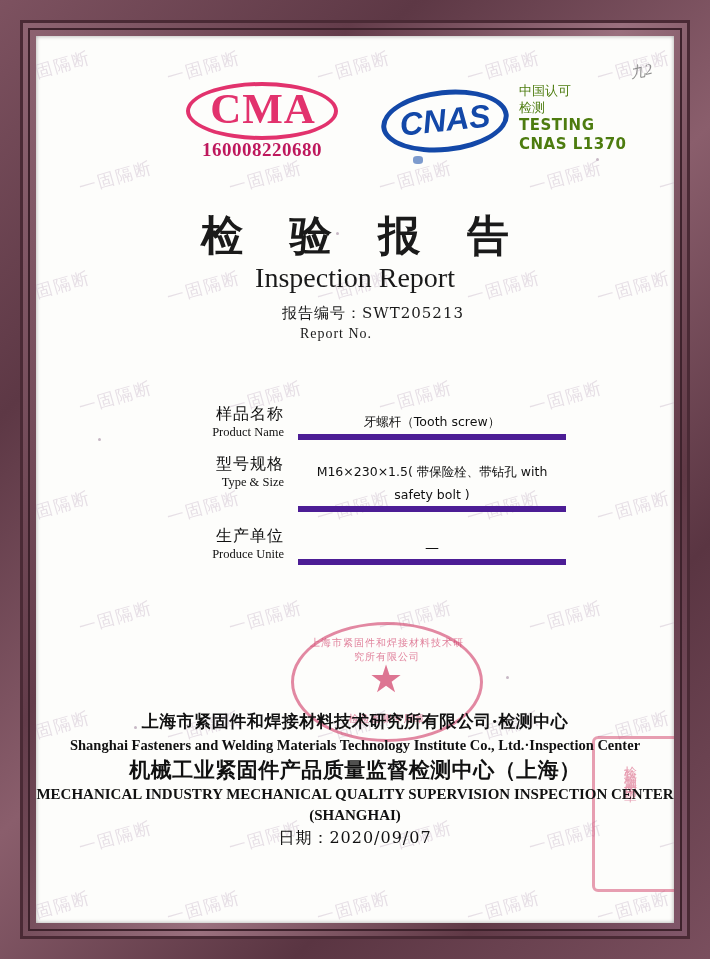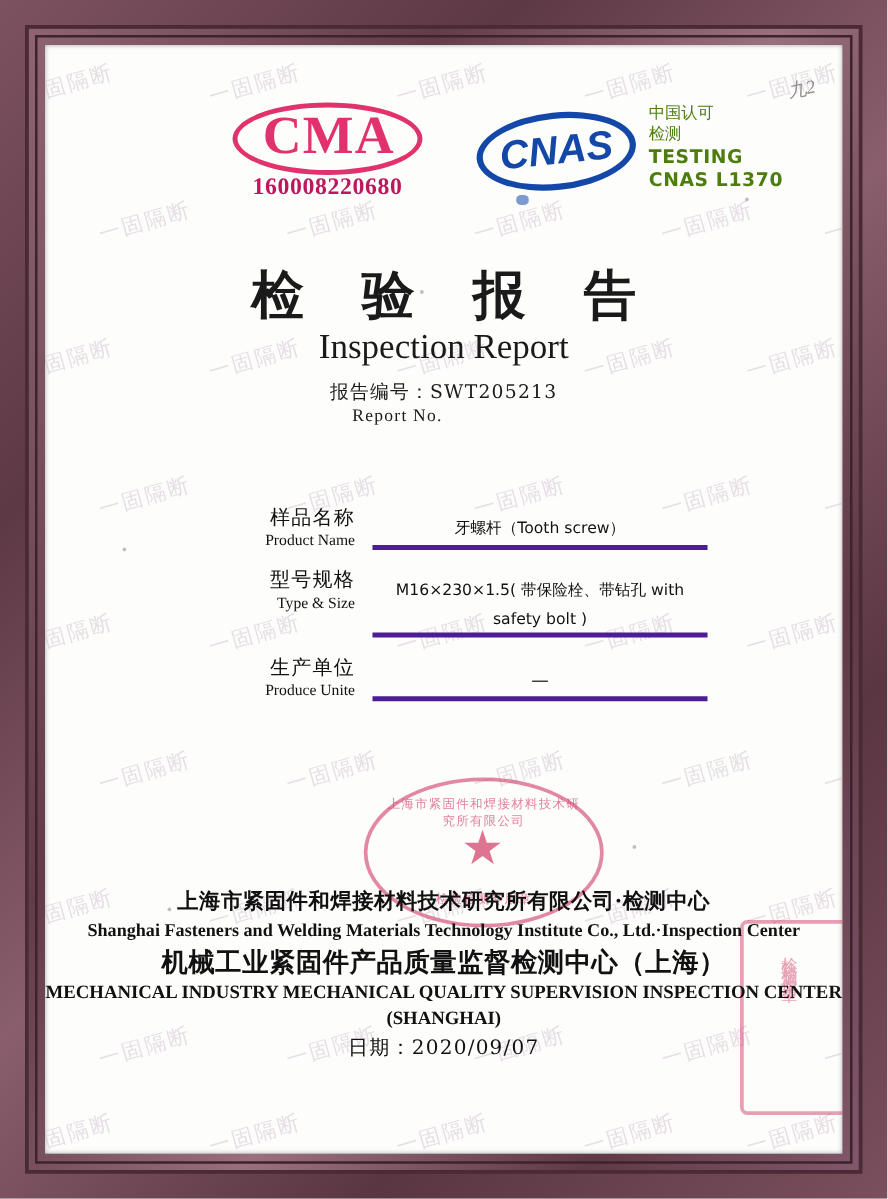--- a/index.html
+++ b/index.html
@@ -203,21 +203,21 @@
     text-align: center;
     font-family: "Liberation Serif", serif;
     font-size: 28px;
     color: #1a1a1a;
   }
 
   
   #reportno {
     position: absolute;
     top: 268px;
-    left: 0;
+    left: 18px;
     width: 100%;
     text-align: center;
   }
   #reportno .cn {
     font-family: "DejaVu Serif", serif;
     font-size: 15px;
     color: #1a1a1a;
     letter-spacing: 1px;
   }
   #reportno .en {
@@ -260,21 +260,21 @@
   .field .lab-en {
     font-family: "Liberation Serif", serif;
     font-size: 12.5px;
     color: #111;
     line-height: 16px;
     margin-top: 1px;
   }
   .field .valuebox {
     flex: none;
     width: 268px;
-    border-bottom: 4px solid #4c1d95;
+    border-bottom: 6px solid #4c1d95;
     min-height: 36px;
     text-align: center;
     font-family: "DejaVu Sans", sans-serif;
     font-size: 12.5px;
     color: #111;
     padding-top: 6px;
     box-sizing: border-box;
     line-height: 23px;
   }
   .valuebox.two-line { min-height: 54px; }

